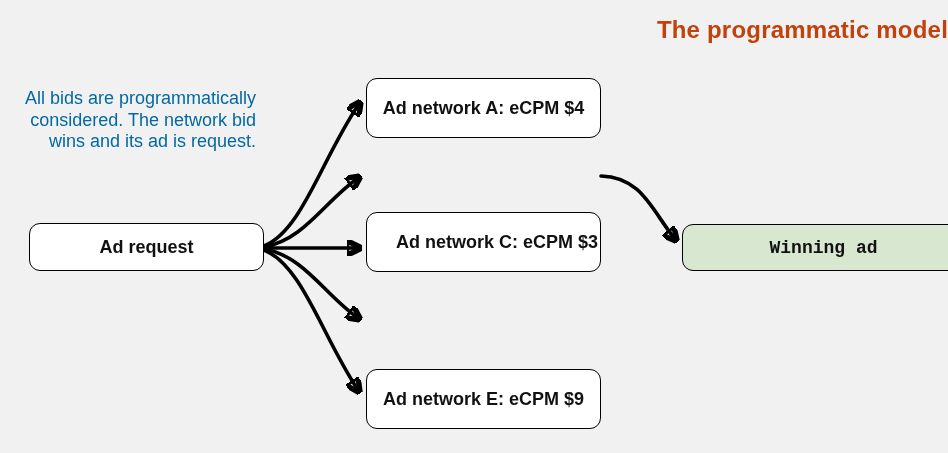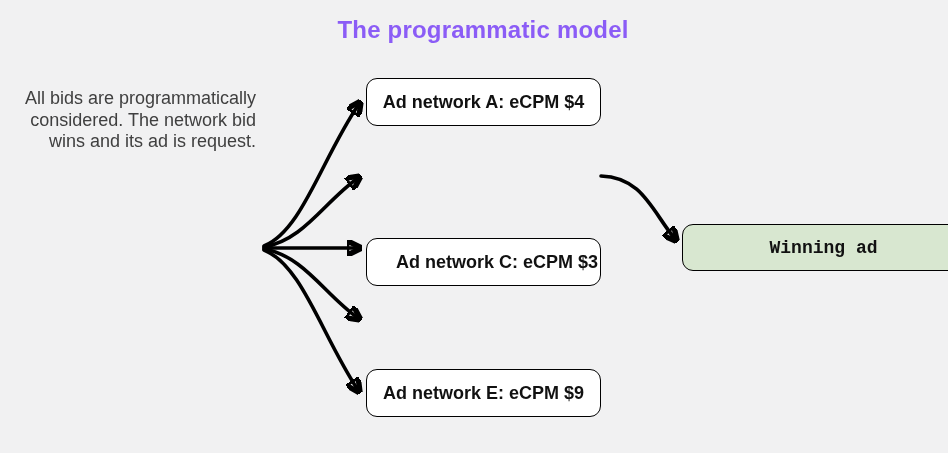--- a/index.html
+++ b/index.html
@@ -14,34 +14,34 @@
     width:948px;height:453px;
     background:var(--bg);
     font-family:"Liberation Sans","DejaVu Sans",sans-serif;
     color:var(--text);
     overflow:hidden;
   }
   .title{
     position:absolute;
     top:16px;left:0;right:0;
     padding-left:18px;
-    text-align:center;
+    text-align:right;
     font-size:24px;
     font-weight:bold;
     letter-spacing:.2px;
-    color:#8b5cf6;
+    color:#c2410c;
   }
   .note{
     position:absolute;
     top:88px;left:0;
     width:256px;
     text-align:right;
     font-size:18px;
     line-height:21.5px;
-    color:#404040;
+    color:#0369a1;
   }
   .arrows{
     position:absolute;
     top:0;left:0;
     width:948px;height:453px;
     z-index:1;
   }
   .arrows path{
     stroke:var(--border);
     stroke-width:3.6;
@@ -57,24 +57,24 @@
     background:#ffffff;
     border:1.5px solid var(--border);
     border-radius:11px;
     font-weight:bold;
     font-size:18px;
     box-sizing:border-box;
     white-space:nowrap;
   }
   .box.green{background:var(--green);}
   .box.request{left:29px;top:223px;width:235px;height:48px;}
-  .box.network{left:366px;width:235px;height:48px;}
+  .box.network{left:366px;width:235px;height:60px;}
   .net-a{top:78px;}
   .net-b{top:152px;}
-  .net-c{top:238px;padding-left:27px;}
+  .net-c{top:212px;padding-left:27px;}
   .net-d{top:297px;}
   .net-e{top:369px;}
   .box.winning{left:682px;top:224px;width:283px;height:47px;border-width:1.3px;font-family:Liberation Mono, monospace;}
 </style>
 </head>
 <body>
 
 <div class="canvas">
 
   <div class="title">The programmatic model</div>
@@ -92,20 +92,23 @@
       </marker>
     </defs>
     <path d="M 264 246 C 302 231 322 158 359 104" marker-end="url(#ah)"></path>
     <path d="M 264 247 C 304 240 324 202 358 178" marker-end="url(#ah)"></path>
     <path d="M 264 248 L 358 248" marker-end="url(#ah)"></path>
     <path d="M 264 249 C 304 256 324 294 358 318" marker-end="url(#ah)"></path>
     <path d="M 264 250 C 302 265 322 336 358 390" marker-end="url(#ah)"></path>
     <path d="M 601 176 C 642 177 652 211 675 239" marker-end="url(#ah)"></path>
   </svg>
 
+  <div class="box request">
+    <span>Ad request</span>
+  </div>
 
   <div class="box network net-a">
     <span>Ad network A: eCPM $4</span>
   </div>
   <div class="box network net-c">
     <span>Ad network C: eCPM $3</span>
   </div>
   <div class="box network net-e">
     <span>Ad network E: eCPM $9</span>
   </div>

